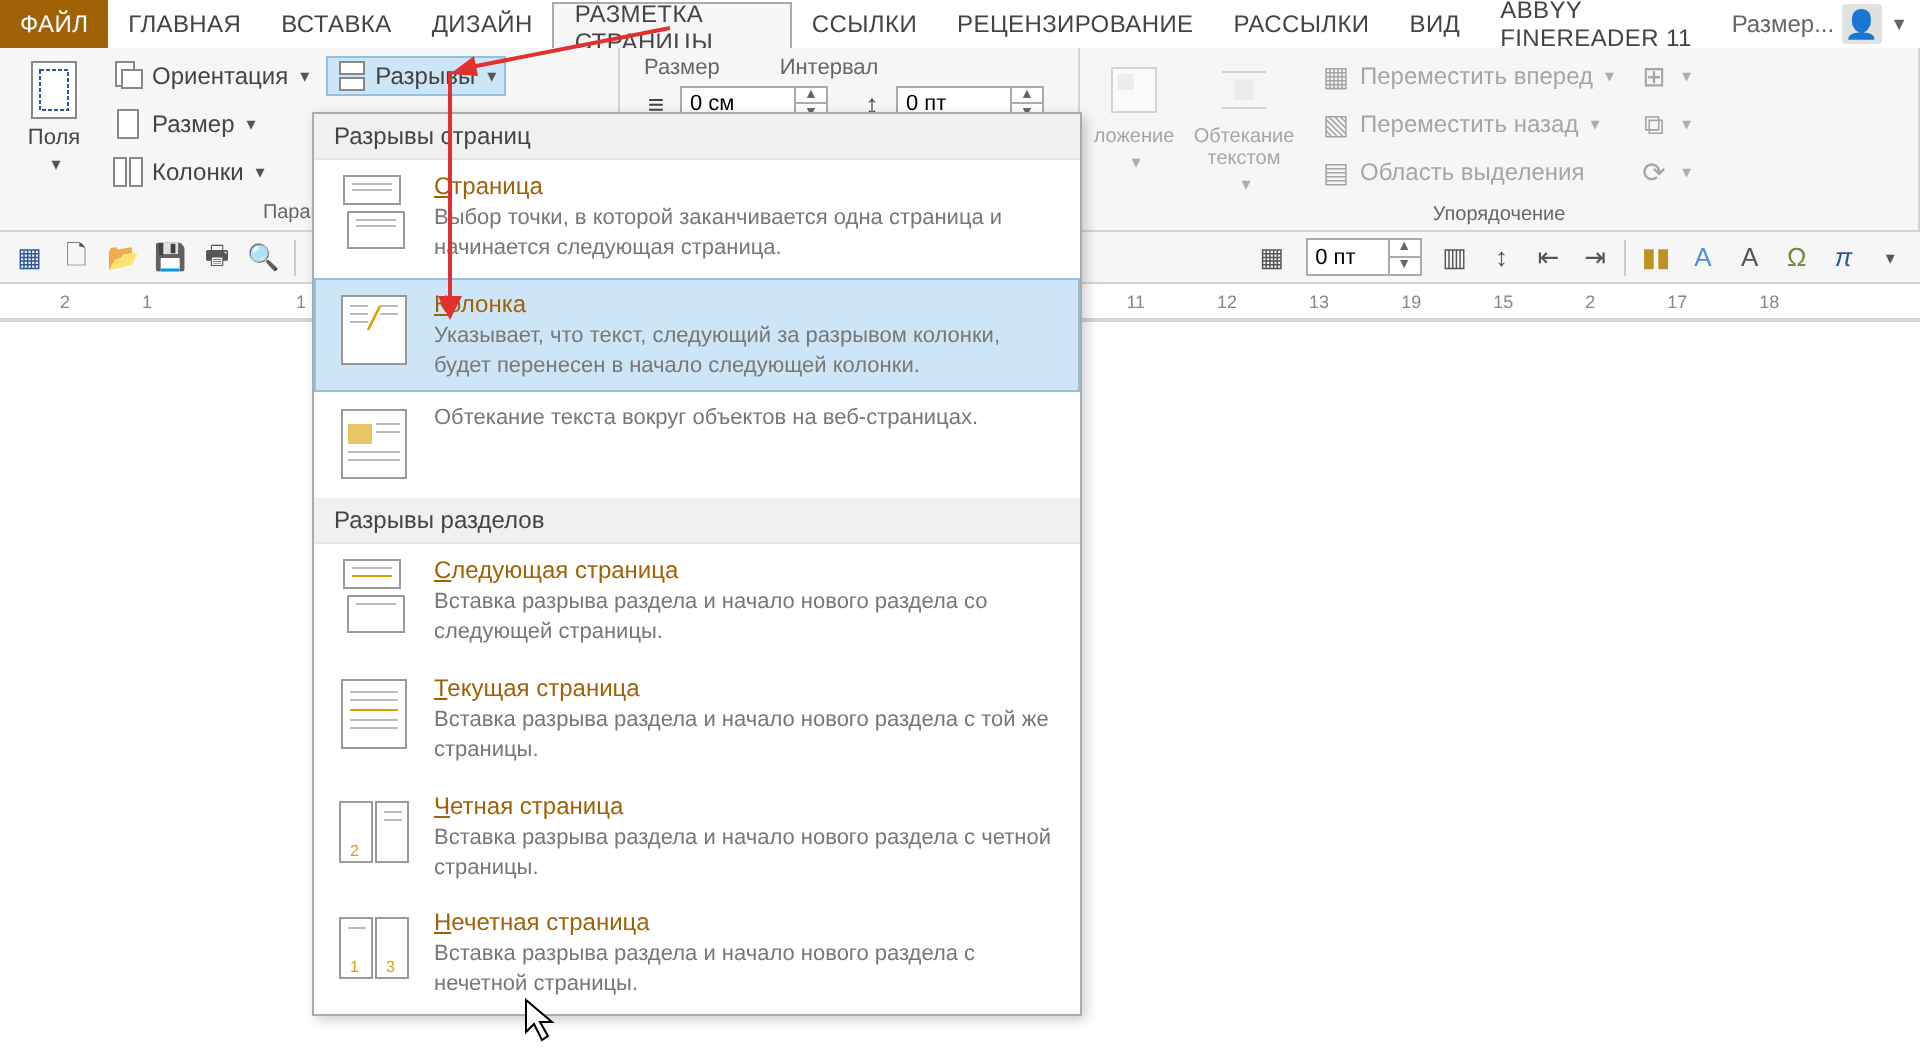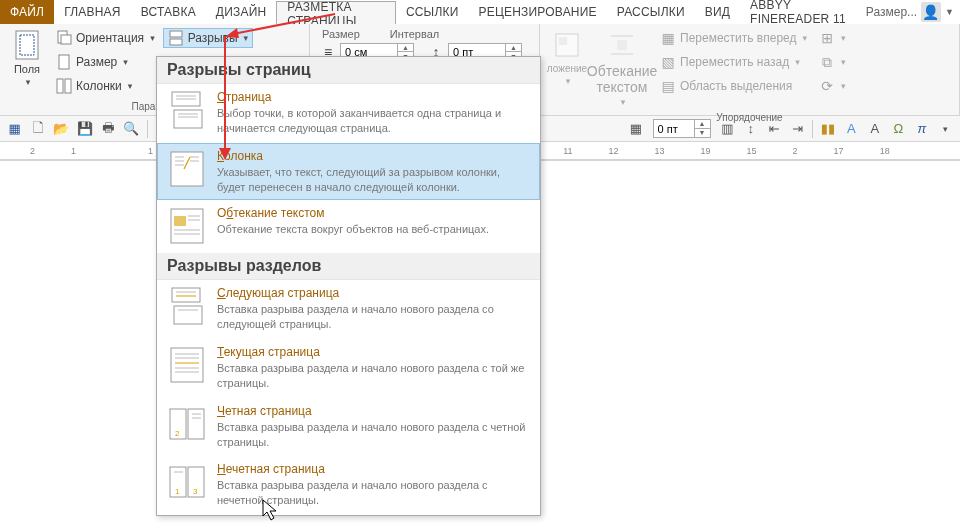--- a/index.html
+++ b/index.html
@@ -25,21 +25,21 @@
 .spin input{border:none;width:56px;padding:0 4px;font-size:11px;background:transparent}
 .spin-btns{display:flex;flex-direction:column;border-left:1px solid #ababab}
 .spin-btns span{width:15px;height:9px;display:flex;align-items:center;justify-content:center;font-size:7px;color:#666;line-height:1}
 .spin-btns span:first-child{border-bottom:1px solid #ababab}
 .qat{display:flex;align-items:center;gap:2px;height:26px;padding:0 4px;border-bottom:1px solid #d4d4d4;background:#f6f6f6;font-size:13px;color:#555}
 .qbtn{width:22px;height:22px;display:flex;align-items:center;justify-content:center}
 .qsep{width:1px;height:18px;background:#ccc;margin:0 2px}
 .ruler{height:18px;background:#fff;border-bottom:1px solid #d4d4d4;display:flex;align-items:center;font-size:9px;color:#888;padding-left:30px;gap:36px}
 .ruler span{position:relative}
 .dropdown{position:absolute;left:156px;top:56px;width:385px;background:#fff;border:1px solid #ababab;box-shadow:2px 2px 6px rgba(0,0,0,.2);z-index:50}
-.dd-hdr{background:#f0f0f0;padding:4px 10px;font-size:16px;font-weight:bold;color:#444;border-bottom:1px solid #e5e5e5}
+.dd-hdr{background:#f0f0f0;padding:4px 10px;font-size:12px;font-weight:normal;color:#444;border-bottom:1px solid #e5e5e5}
 .dd-item{display:flex;gap:10px;padding:6px 10px;border-bottom:1px solid transparent}
 .dd-item.hov{background:#cde6f7;border:1px solid #92c0e0;padding:5px 9px}
 .dd-ico{width:40px;height:40px;flex-shrink:0;display:flex;align-items:center;justify-content:center}
 .dd-txt{flex:1}
 .dd-title{font-size:12px;color:#a16207;margin-bottom:2px}
 .dd-title u{text-decoration:underline}
 .dd-desc{font-size:11px;color:#777;line-height:1.35}
 .arrow-red{position:absolute;z-index:100;pointer-events:none}
 .carrot{font-size:9px;color:#555;margin-left:2px}
 svg{display:block}
@@ -200,21 +200,21 @@
             <span class="carrot">▾</span>
      </div>
      <div class="big-btn" style="opacity:.45;width:60px">
        <div class="big-ico">
               <svg width="28" height="28">
                 <rect x="9" y="9" width="10" height="10" fill="#e0e0e0"></rect>
                 <line x1="3" y1="5" x2="25" y2="5" stroke="#aaa"></line>
                 <line x1="3" y1="23" x2="25" y2="23" stroke="#aaa"></line>
               </svg>
             </div>
-       <span style="font-size:14px;text-align:center">Обтекание<br>текстом</span>
+       <span style="font-size:10px;text-align:center">Обтекание<br>текстом</span>
             <span class="carrot">▾</span>
      </div>
      <div class="col" style="padding-top:2px;opacity:.45">
        <div class="sm-btn">
               <span class="sm-ico">▦</span>
               <span>Переместить вперед</span>
               <span class="carrot">▾</span>
             </div>
        <div class="sm-btn">
               <span class="sm-ico">▧</span>
@@ -350,21 +350,20 @@
         <svg width="38" height="40">
           <rect x="3" y="3" width="32" height="34" fill="#fff" stroke="#999"></rect>
           <rect x="6" y="10" width="12" height="10" fill="#d9a000" opacity=".6"></rect>
           <line x1="20" y1="10" x2="32" y2="10" stroke="#bbb"></line>
           <line x1="20" y1="14" x2="32" y2="14" stroke="#bbb"></line>
           <line x1="6" y1="24" x2="32" y2="24" stroke="#bbb"></line>
           <line x1="6" y1="28" x2="32" y2="28" stroke="#bbb"></line>
         </svg>
       </div>
    <div class="dd-txt">
-        <div class="dd-title">О<u>б</u>текание текстом</div>
         <div class="dd-desc">Обтекание текста вокруг объектов на веб-страницах.</div>
       </div>
  </div>
  <div class="dd-hdr">Разрывы разделов</div>
  <div class="dd-item">
    <div class="dd-ico">
         <svg width="38" height="40">
           <rect x="4" y="2" width="28" height="14" fill="#fff" stroke="#999"></rect>
           <rect x="6" y="20" width="28" height="18" fill="#fff" stroke="#999"></rect>
           <line x1="8" y1="6" x2="28" y2="6" stroke="#bbb"></line>

